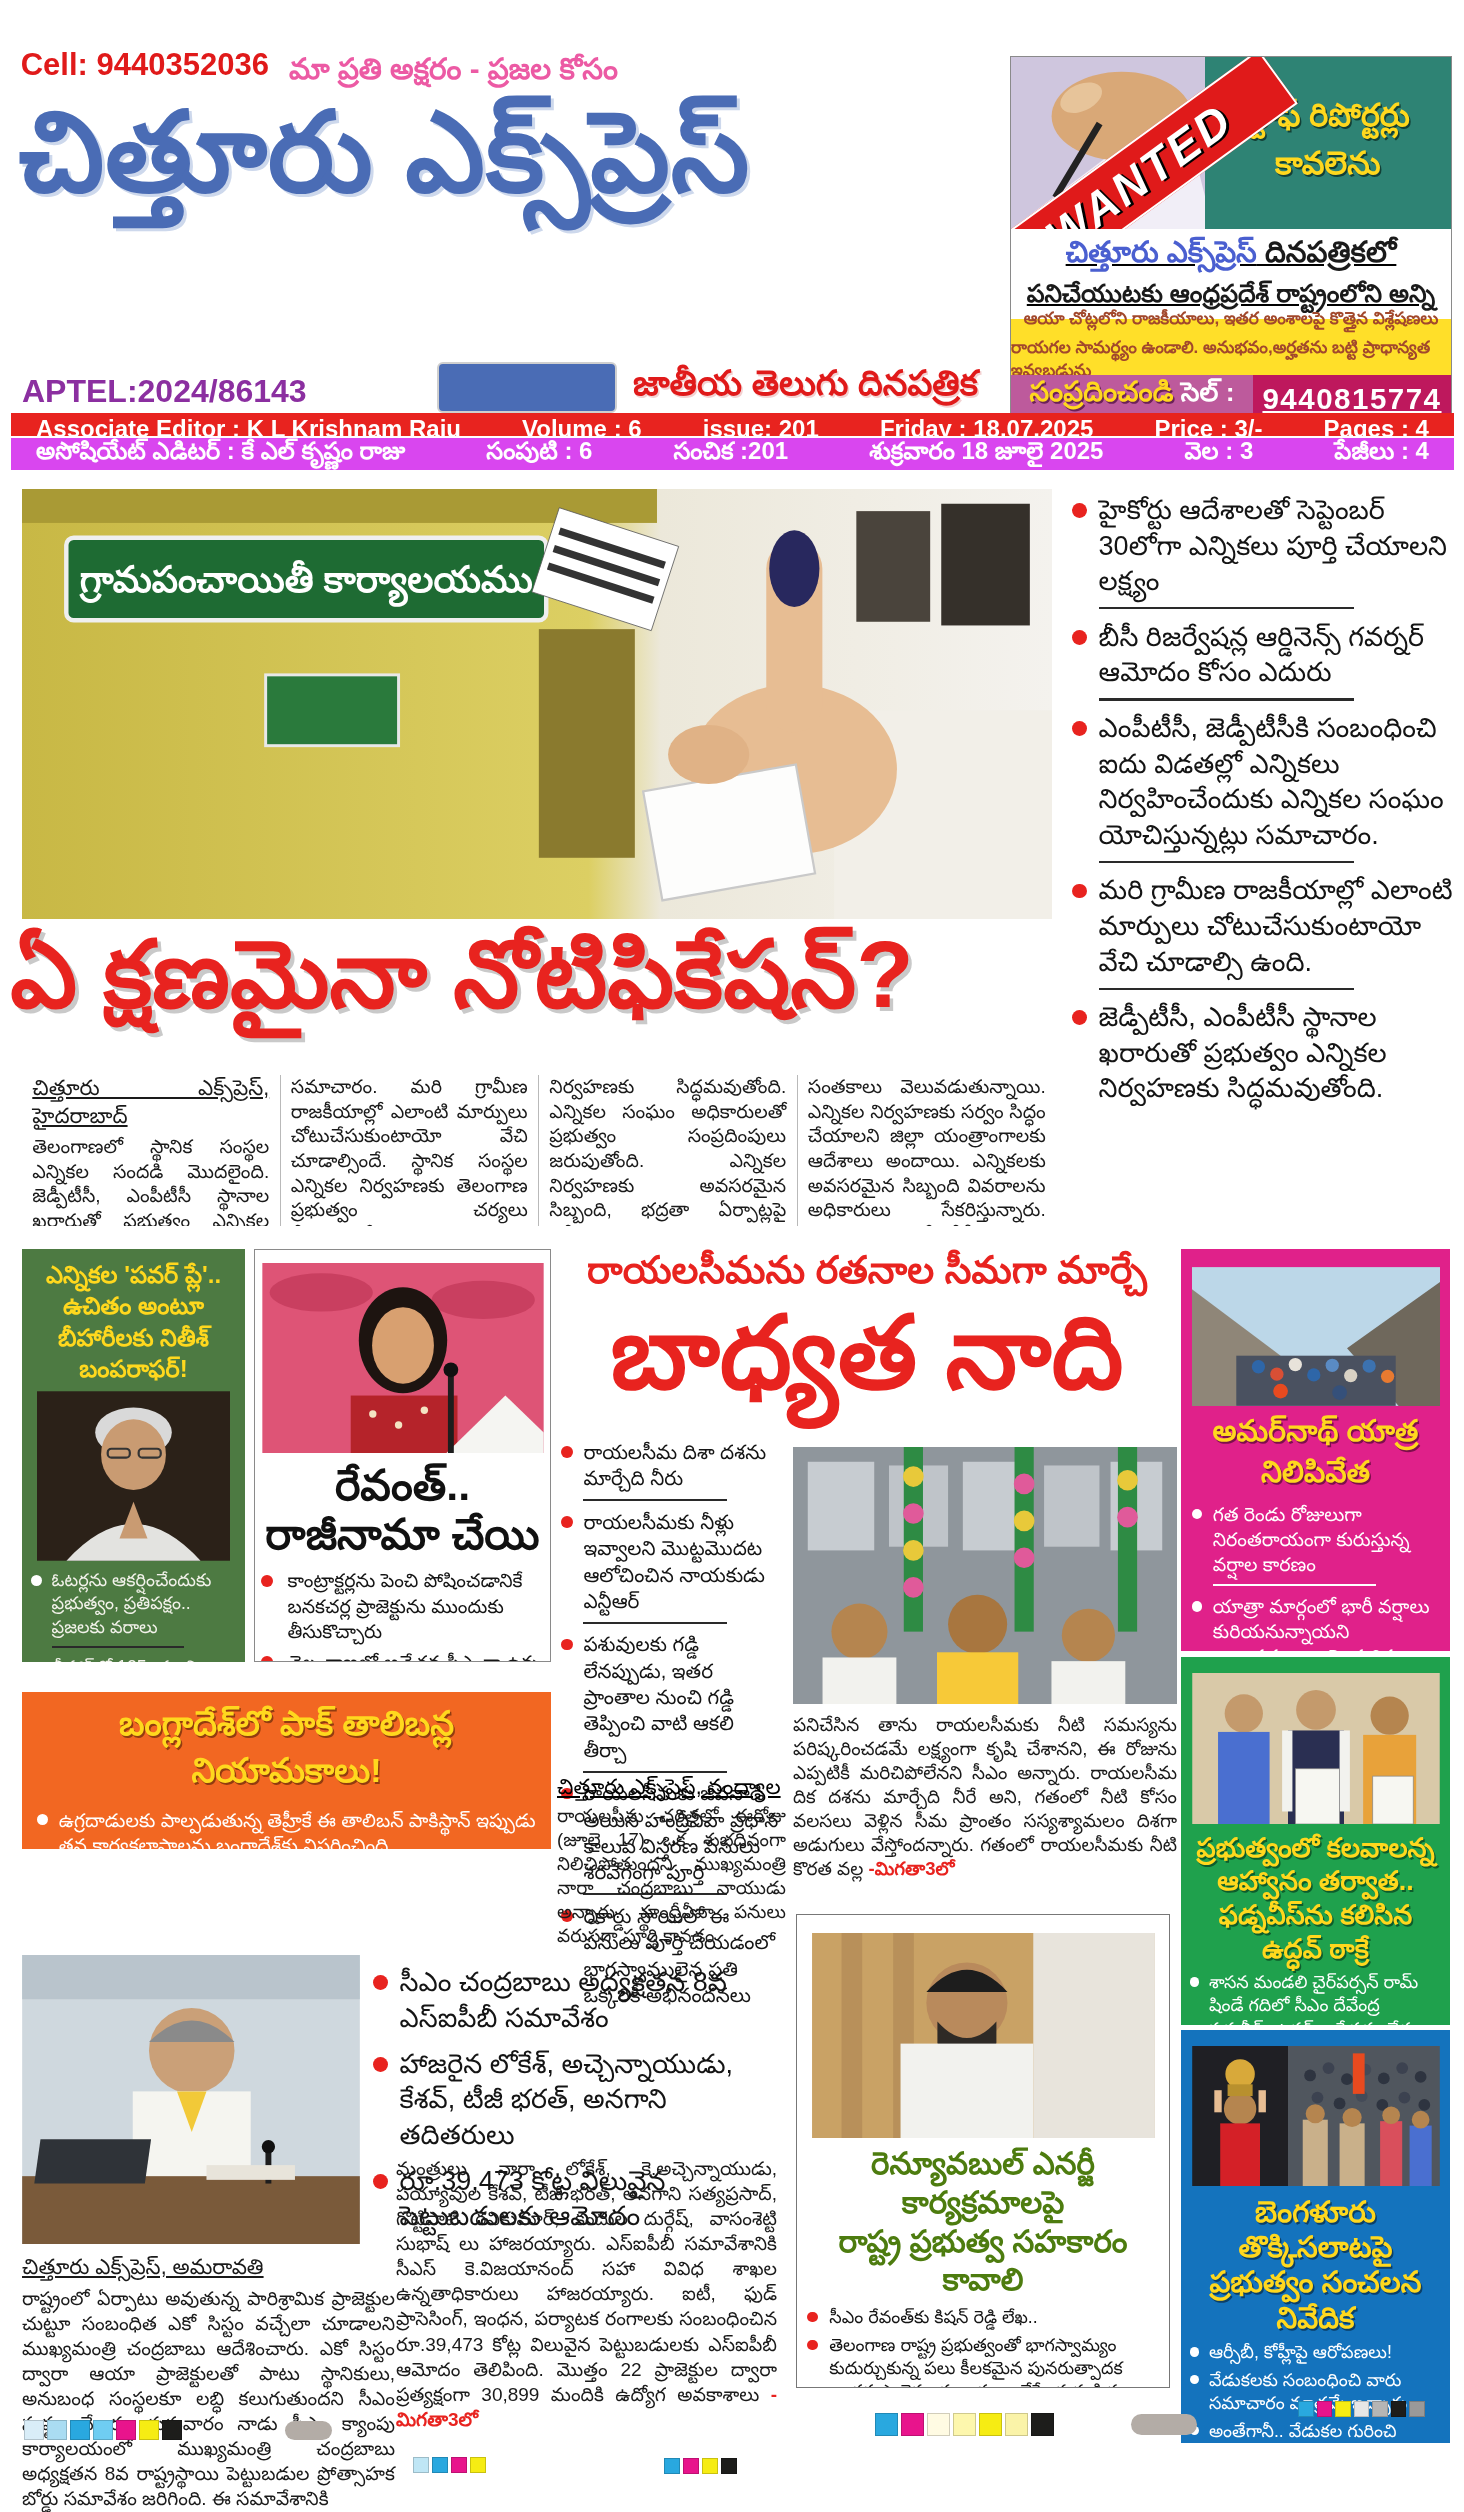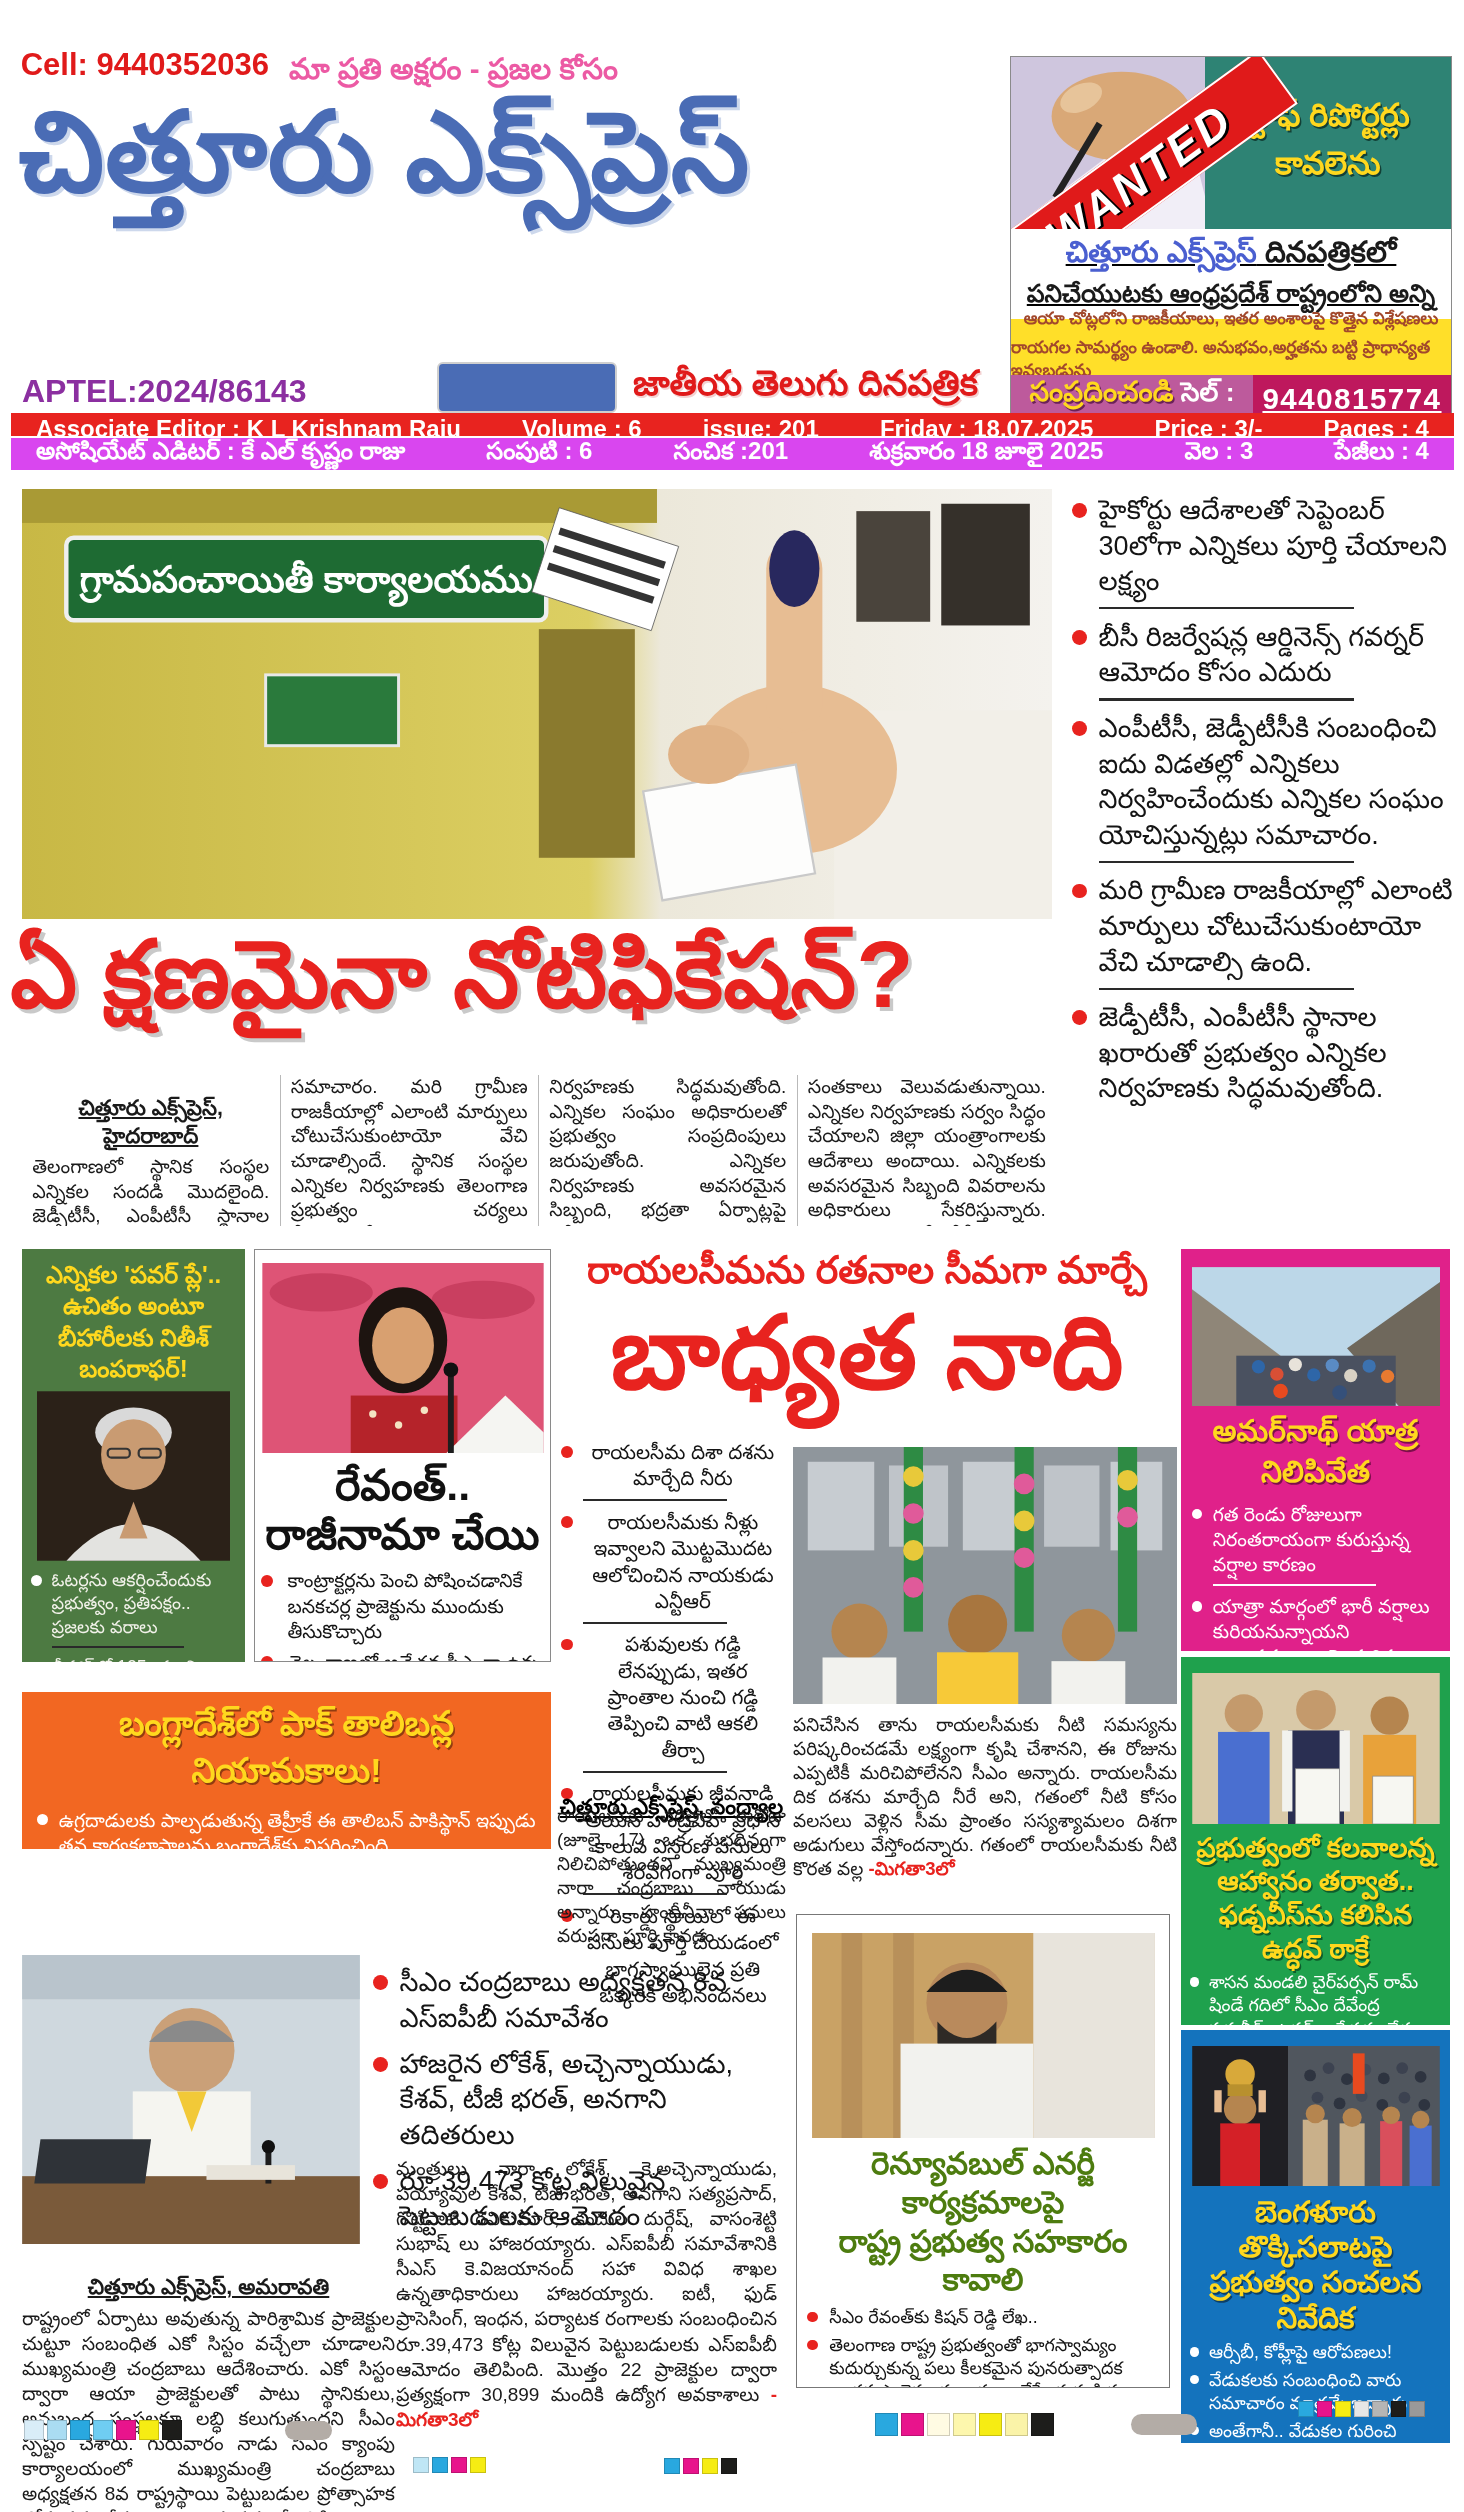--- a/index.html
+++ b/index.html
@@ -49,38 +49,38 @@
   ul.blist{list-style:none;margin:0;padding:0;}
   ul.blist li{position:relative;padding-left:26.6px;margin-bottom:10.3px;font-size:27px;line-height:1.32;color:#141414;}
   ul.blist li::before{content:"";position:absolute;left:0;top:10.3px;width:14.8px;height:14.8px;border-radius:50%;background:#e8231f;}
   ul.blist li.u::after{content:"";display:block;width:72%;height:2.2px;background:#2a2a2a;margin-top:7.4px;}
   .lead-headline{left:10.3px;top:921px;width:1255px;font-size:94px;font-weight:900;color:#e8231f;
                  text-shadow:3.7px 3.7px 0 #c9c9c9;white-space:nowrap;}
   .lead-cols{left:22px;top:1075px;width:1034px;height:151px;display:flex;}
   .lead-col{width:25%;padding:0 10.3px;font-size:19px;line-height:1.3;text-align:justify;color:#1a1a1a;
             border-right:1.5px solid #b9b9b9;box-sizing:border-box;overflow:hidden;}
   .lead-col:last-child{border-right:none;}
-  .dateline{text-align:center;font-weight:bold;font-size:21.4px;margin-bottom:4.4px;text-decoration:underline;margin-top:20px;}
+  .dateline{font-weight:normal;font-size:21.4px;margin-bottom:4.4px;text-decoration:underline;}
   .more{color:#e8231f;font-weight:900;}
   
   .boxA{left:22px;top:1249px;width:223px;height:413px;background:#4d7a42;padding:10.3px 8.9px;box-sizing:border-box;overflow:hidden;}
   .boxA .title{font-size:24px;line-height:1.3;font-weight:900;color:#ffd81e;text-align:center;}
   .boxA ul.blist li{font-size:17.7px;color:#f2f2ea;margin-bottom:7.4px;padding-left:20.7px;}
   .boxA ul.blist li::before{background:#ffffff;width:11px;height:11px;top:5.9px;}
   .photo-frame{display:block;margin:7.4px auto;}
   .boxB{left:254px;top:1249px;width:297px;height:413px;background:#ffffff;border:1.5px solid #8a8a8a;padding:5.9px;box-sizing:border-box;overflow:hidden;}
   .boxB .head{font-size:43px;font-weight:900;color:#111;text-align:center;line-height:1.15;margin:7.4px 0 8.9px;}
   .boxB ul.blist li{font-size:19px;margin-bottom:5.9px;}
   .boxB ul.blist li::before{width:11.8px;height:11.8px;top:6.6px;}
   
   .badh{left:557px;top:1249px;width:620px;height:613px;}
   .badh .kicker{position:absolute;left:0;top:0;width:100%;text-align:center;font-size:38px;font-weight:900;color:#e8231f;}
   .badh .big{position:absolute;left:0;top:46px;width:100%;text-align:center;font-size:102px;font-weight:900;color:#e8231f;}
   .badh ul.blist{position:absolute;left:4.4px;top:190px;width:221px;}
-  .badh ul.blist li{font-size:20px;margin-bottom:7.4px;padding-left:22px;text-align:center;}
+  .badh ul.blist li{font-size:20px;margin-bottom:7.4px;padding-left:22px;}
   .badh ul.blist li::before{width:11.8px;height:11.8px;top:7.4px;}
   .badh .photo{position:absolute;right:0;top:198px;}
   .badh .body2{position:absolute;right:0;top:464px;width:384px;font-size:18.5px;line-height:1.3;text-align:justify;color:#1a1a1a;}
   .badh .dl{position:absolute;left:0;top:526px;width:229px;}
   .badh .body1{position:absolute;left:0;top:555px;width:229px;font-size:18.5px;line-height:1.3;text-align:justify;color:#1a1a1a;}
   
   .boxPink{left:1181px;top:1249px;width:269px;height:402px;background:#e0218a;padding:11px;box-sizing:border-box;overflow:hidden;}
   .boxPink .title{font-size:30px;font-weight:900;color:#ffd81e;text-align:center;margin:5.9px 0;text-shadow:1.5px 1.5px 0 #7c0e4c;}
   .boxPink ul.blist li{font-size:19px;color:#ffffff;margin-bottom:7.4px;padding-left:20.7px;}
   .boxPink ul.blist li::before{background:#ffffff;width:10.3px;height:10.3px;top:7.4px;}

